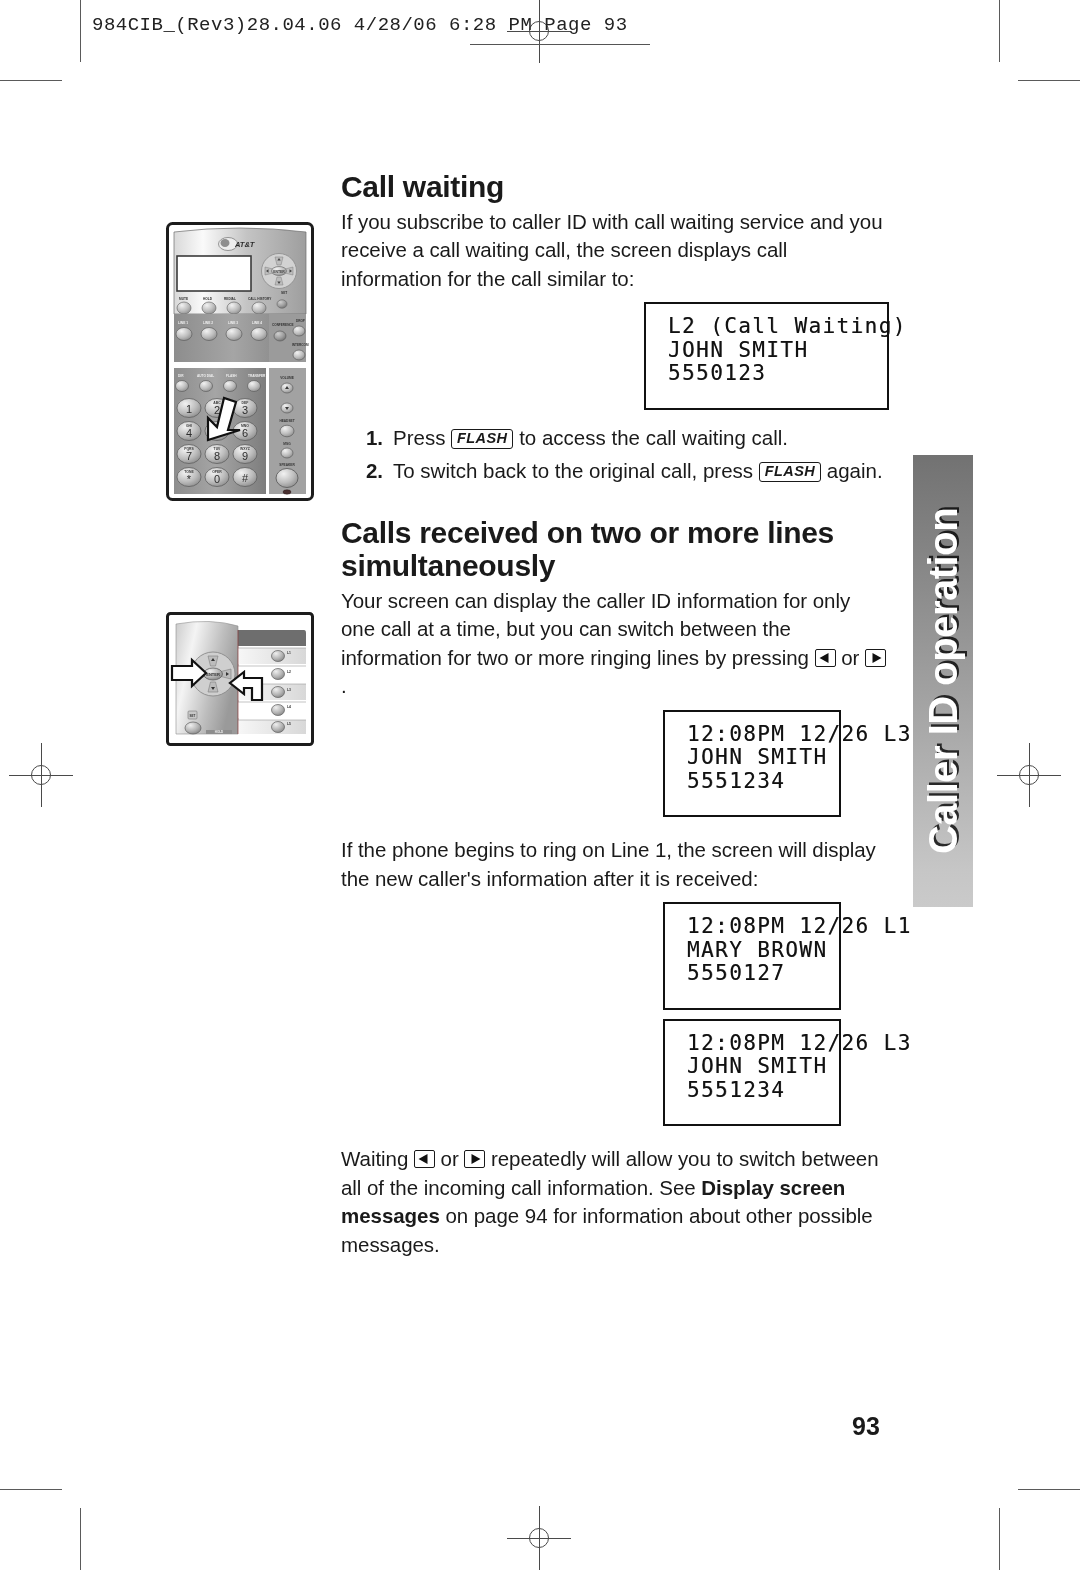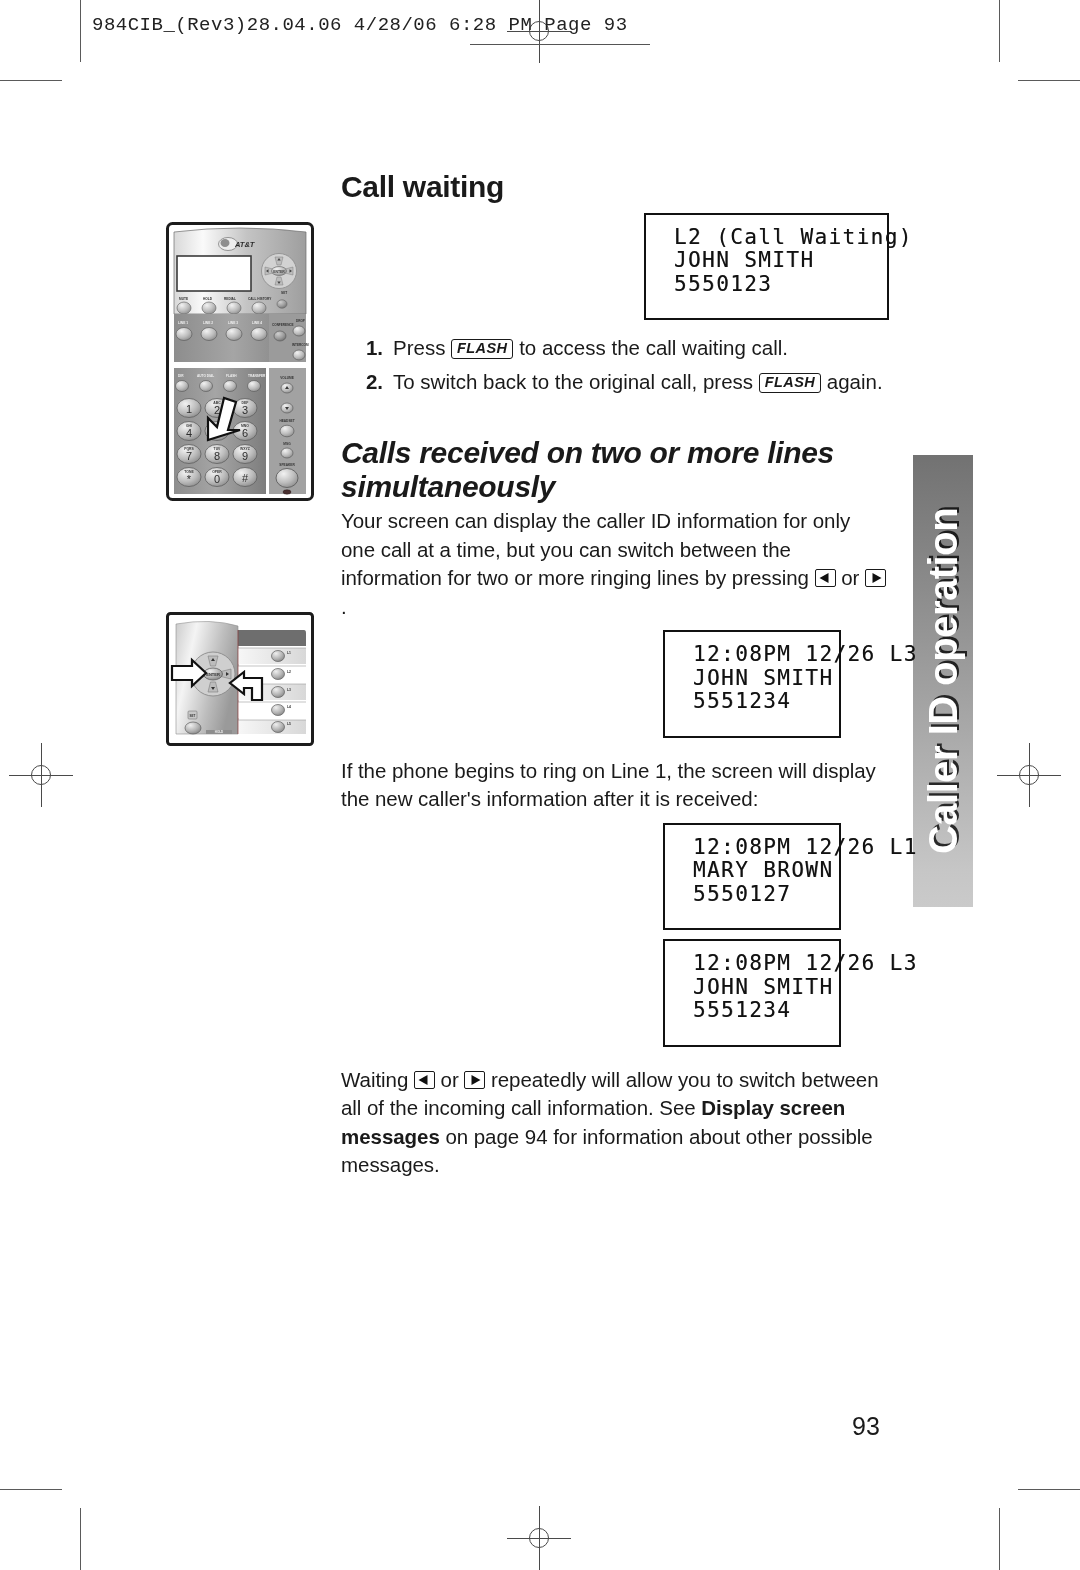--- a/index.html
+++ b/index.html
@@ -51,21 +51,21 @@
   .content {
     position: absolute;
     left: 341px; top: 170px;
     width: 548px;
   }
   h2.sect {
     font-size: 30px; font-weight: bold;
     margin: 0 0 4px 0; line-height: 1.12;
     letter-spacing: -0.3px;
   }
-  h2.sect.second { margin-top: 40px; font-style: italic; }
+  h2.sect.second { margin-top: 30px; }
   p.body {
     font-size: 20.5px; line-height: 1.39;
     margin: 0 0 0 0; letter-spacing: -0.05px;
   }
   p.spaced { margin-top: 19px; }
 
   
   .keycap {
     display: inline-block;
     border: 1.4px solid #1a1a1a;
@@ -106,21 +106,21 @@
   }
   ol.steps li .num {
     position: absolute; left: 42px; top: 0;
     font-weight: bold; transform: translateX(-100%);
   }
 
   
   .lcd {
     border: 2.3px solid #111;
     background: #fff;
-    padding: 11px 0 22px 28px;
+    padding: 11px 0 22px 22px;
     margin: 9px 0 0 0;
   }
   .lcd .line {
     font-family: "DejaVu Sans Mono", monospace;
     font-size: 21px;
     letter-spacing: 1.4px;
     line-height: 1.12;
     color: #111;
     white-space: pre;
     text-shadow: 0.35px 0 0 rgba(17,17,17,0.55);
@@ -144,21 +144,21 @@
     white-space: nowrap;
     color: #ffffff;
     font-size: 40px; font-weight: bold;
     letter-spacing: -0.5px;
     text-shadow: 2.5px 2.5px 0 rgba(0,0,0,0.78);
   }
 
   
   .pageno {
     position: absolute; left: 852px; top: 1412px;
-    font-size: 25px; font-weight: normal;
+    font-size: 25px; font-weight: bold;
   }
 
   
   .illo { position: absolute; }
   .illo-phone { left: 166px; top: 222px; width: 148px; height: 362px; }
   .illo-navpad { left: 166px; top: 612px; width: 148px; height: 134px; }
 </style>
 </head>
 <body>
 
@@ -444,20 +444,21 @@
   </svg>
 </div>
 
 <div class="sidetab">
   <span class="label">Caller ID operation</span>
 </div>
 
 <div class="content">
 
   <h2 class="sect">Call waiting</h2>
+  <p class="body">If you subscribe to caller ID with call waiting service and you receive a call waiting call, the screen displays call information for the call similar to:</p>
 
   <div class="lcd lcd-wrap-a">
     <div class="line">L2 (Call Waiting)</div>
     <div class="line">JOHN SMITH</div>
     <div class="line">5550123</div>
   </div>
 
   <ol class="steps">
     <li>
       <span class="num">1.</span><span>Press </span><span class="keycap">FLASH</span><span> to access the call waiting call.</span>

